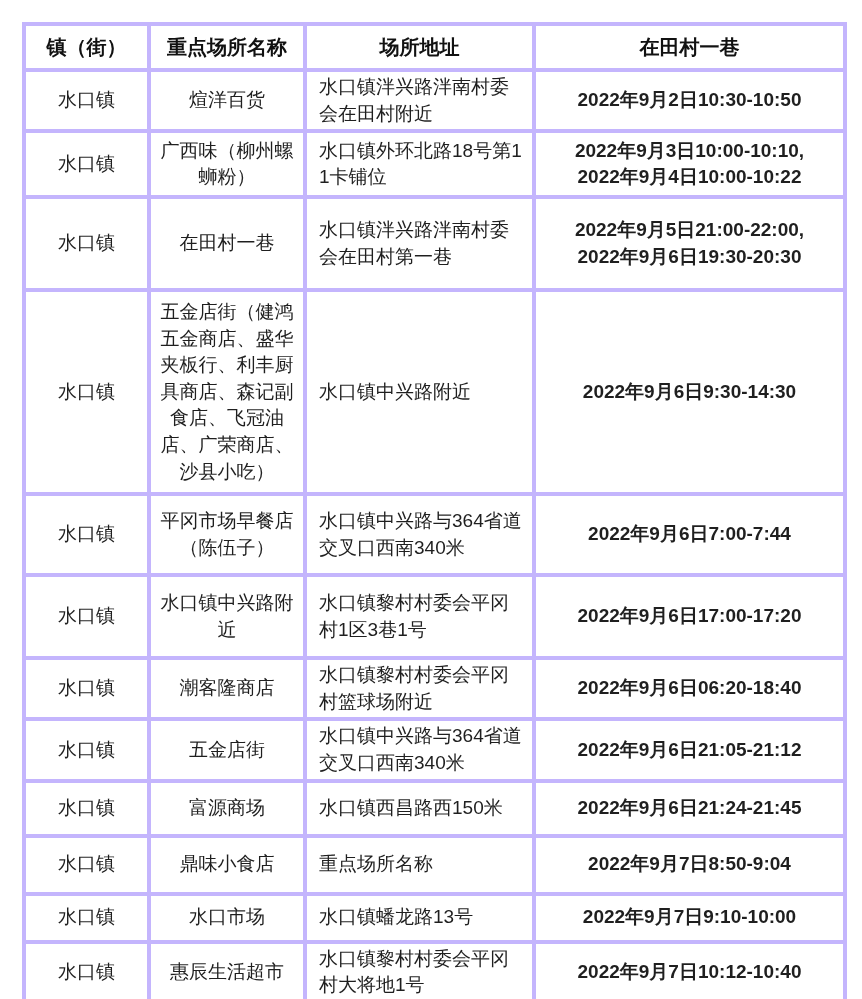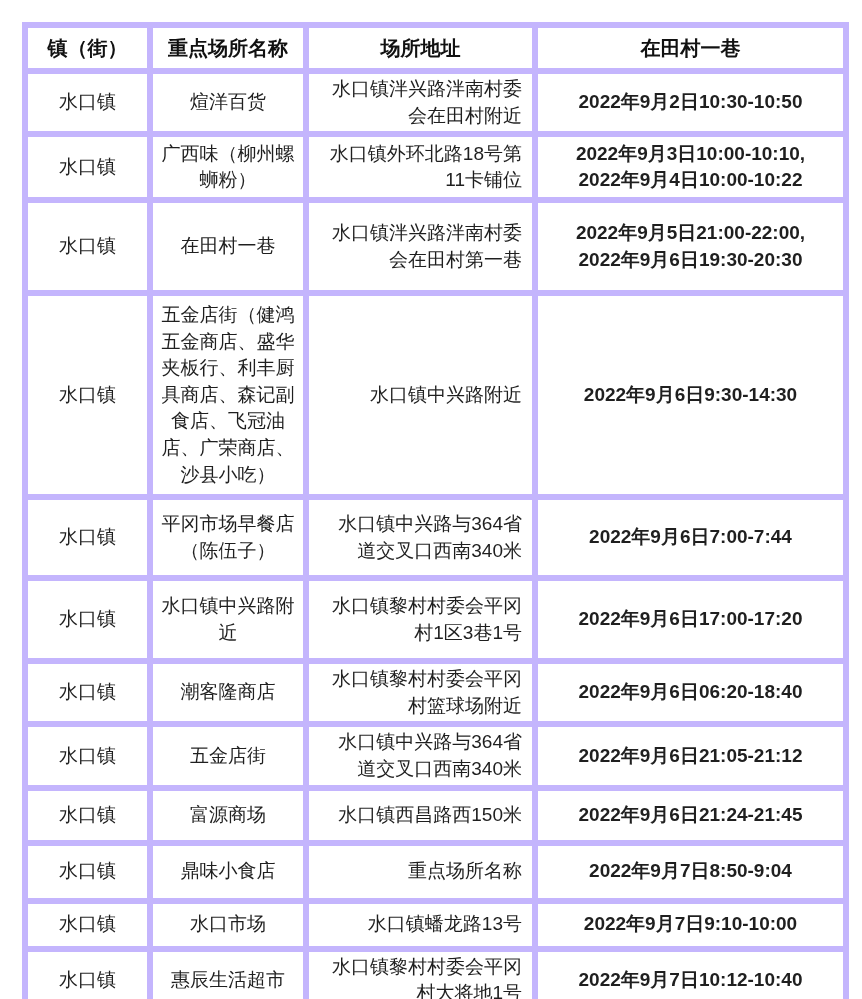--- a/index.html
+++ b/index.html
@@ -24,35 +24,35 @@
     border-collapse: collapse;
     table-layout: fixed;
     width: 821px;
     background: #ffffff;
   }
   table.venues col.c-town    { width: 125px; }
   table.venues col.c-name    { width: 156px; }
   table.venues col.c-address { width: 229px; }
   table.venues col.c-time    { width: 311px; }
   table.venues th, table.venues td {
-    border: 6px solid #c4b5fd;
+    border: 4px solid #c4b5fd;
     font-size: 19px;
     line-height: 1.4;
     vertical-align: middle;
     text-align: center;
     padding: 2px 4px;
     word-break: break-all;
   }
   table.venues th {
     font-weight: bold;
     font-size: 20px;
     color: #111111;
   }
   table.venues td.cell-address {
-    text-align: right;
+    text-align: left;
     padding-left: 12px;
     padding-right: 10px;
     border-radius: 24px;
   }
   table.venues td.cell-time {
     white-space: pre-line;
     font-weight: bold;
   }
 </style>
 </head>

